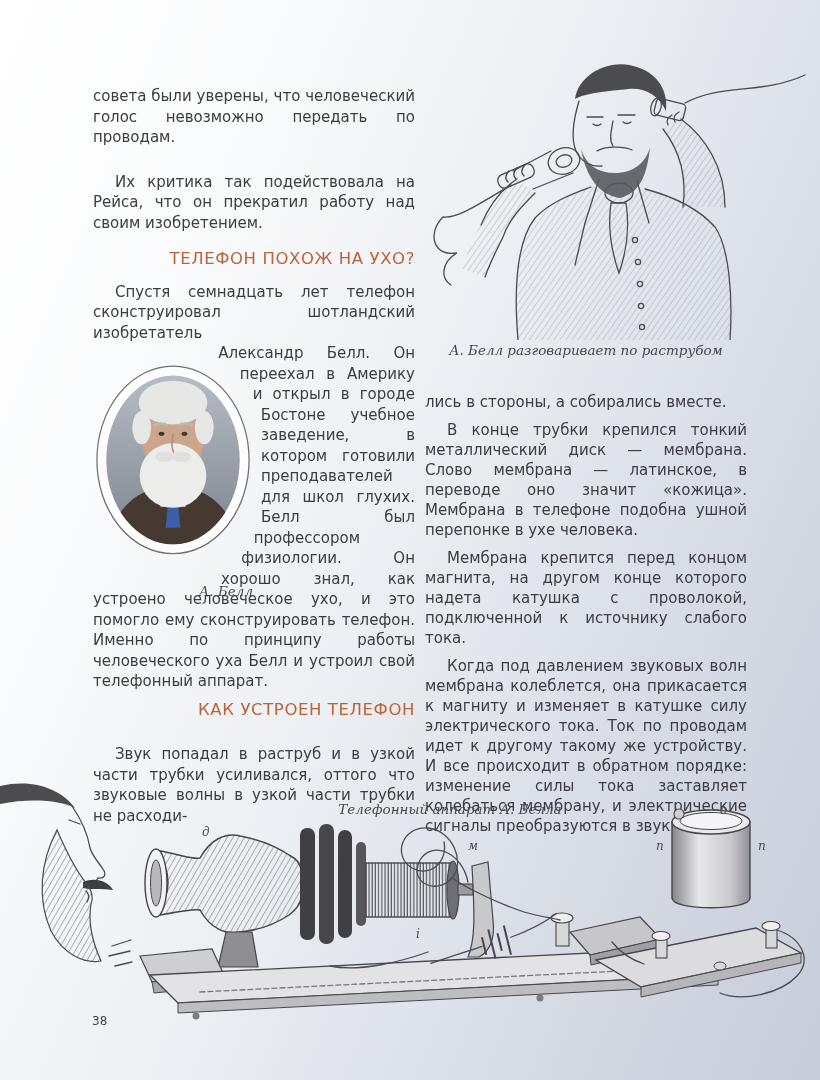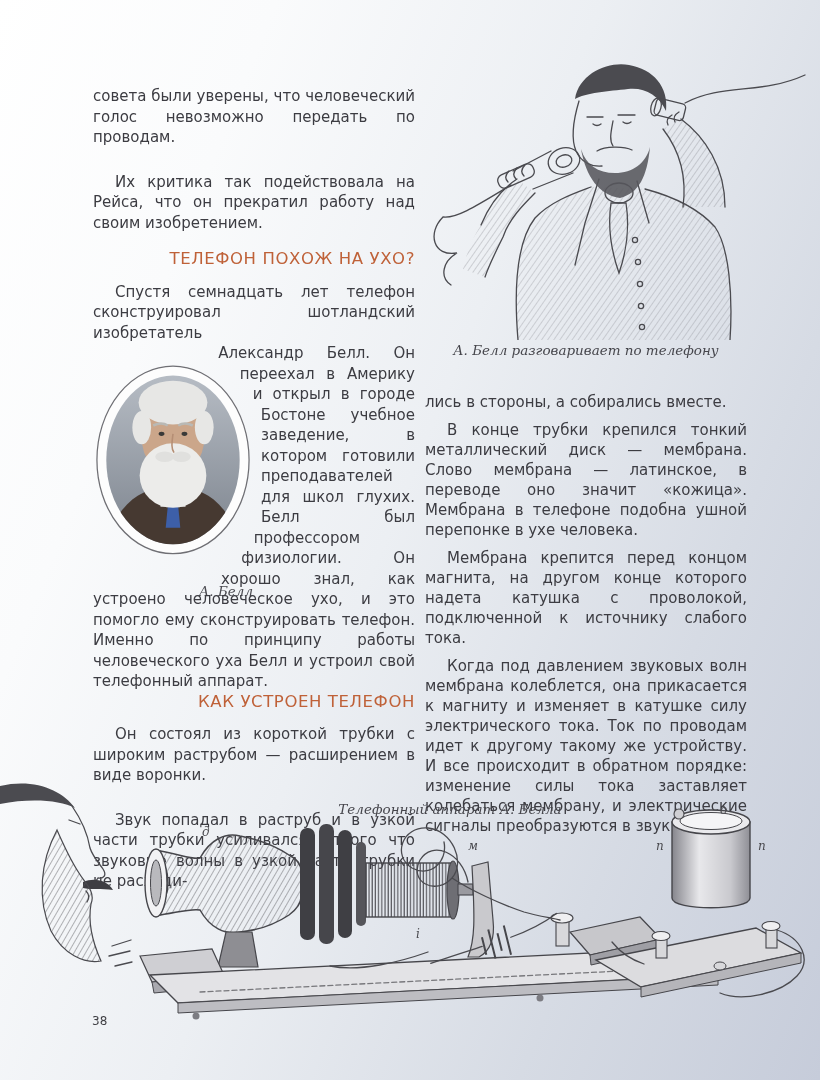--- a/index.html
+++ b/index.html
@@ -73,23 +73,22 @@
           <ellipse cx="64" cy="68" rx="2.8" ry="2" fill="#3a3a38"></ellipse>
           <ellipse cx="86" cy="68" rx="2.8" ry="2" fill="#3a3a38"></ellipse>
           <path d="M75,68 C74,76 73,82 76,86" stroke="#b58e74" stroke-width="1.5" fill="none"></path>
         </g>
       </svg>
       <div class="portrait-caption">А. Белл</div>
     </div>
     <p>Александр Белл. Он переехал в Америку и открыл в городе Бостоне учебное заведение, в котором готовили преподавателей для школ глухих. Белл был профессором физиологии. Он хорошо знал, как устроено человеческое ухо, и это помогло ему сконструировать телефон. Именно по принципу работы человеческого уха Белл и устроил свой телефонный аппарат.</p>
   </div>
 
-  <h2 class="sect" style="clear:none;margin-top:0;">КАК УСТРОЕН ТЕЛЕФОН</h2>
-
-  <p class="ind sp8">Он состоял из короткой трубки с широким раструбом — расширением в виде воронки.</p>
+  <h2 class="sect" style="clear:none;margin-top:8px;">КАК УСТРОЕН ТЕЛЕФОН</h2>
+
   <p class="ind sp">Звук попадал в раструб и в узкой части трубки усиливался, оттого что звуковые волны в узкой части трубки не расходи-</p>
 </div>
 
 <svg id="engraving-svg" width="390" height="285" viewBox="0 0 390 285">
   <defs>
     <pattern id="ht1" width="5" height="5" patternUnits="userSpaceOnUse" patternTransform="rotate(35)">
       <line x1="0" y1="0" x2="0" y2="5" stroke="#5f5f66" stroke-width="0.8"></line>
     </pattern>
   </defs>
 
@@ -130,21 +129,21 @@
     <ellipse cx="233" cy="52" rx="5" ry="9" fill="#cfcfd3" class="etch" transform="rotate(14 233 52)"></ellipse>
   </g>
   <path d="M302,152 C302,112 282,82 258,64 L240,74 C257,96 264,122 260,152 Z" fill="url(#ht1)" opacity="0.6"></path>
   <path class="etch" d="M302,152 C302,112 282,82 258,64 M240,74 C257,96 264,122 260,152"></path>
   <path class="etch" d="M249,60 q-7,4 -4,10 M256,57 q-7,4 -4,10"></path>
 
   <path class="etch" d="M262,48 C300,28 338,40 382,20"></path>
   <path class="etch" d="M88,130 C58,148 34,164 20,162 C4,178 10,202 34,198 C20,206 16,222 28,230"></path>
 </svg>
 
-<div class="fig-caption" id="engraving-caption">А. Белл разговаривает по телефону</div>
+<div class="fig-caption" id="engraving-caption">А. Белл разговаривает по раструбом</div>
 
 <div class="col" id="right-col">
   <p>лись в стороны, а собирались вместе.</p>
   <p class="ind sp8">В конце трубки крепился тонкий металлический диск — мембрана. Слово мембрана — латинское, в переводе оно значит «кожица». Мембрана в телефоне подобна ушной перепонке в ухе человека.</p>
   <p class="ind sp8">Мембрана крепится перед концом магнита, на другом конце которого надета катушка с проволокой, подключенной к источнику слабого тока.</p>
   <p class="ind sp8">Когда под давлением звуковых волн мембрана колеблется, она прикасается к магниту и изменяет в катушке силу электрического тока. Ток по проводам идет к другому такому же устройству. И все происходит в обратном порядке: изменение силы тока заставляет колебаться мембрану, и электрические сигналы преобразуются в звук.</p>
 </div>
 
 <div class="fig-caption" id="apparatus-caption">Телефонный аппарат А. Белла</div>
 

